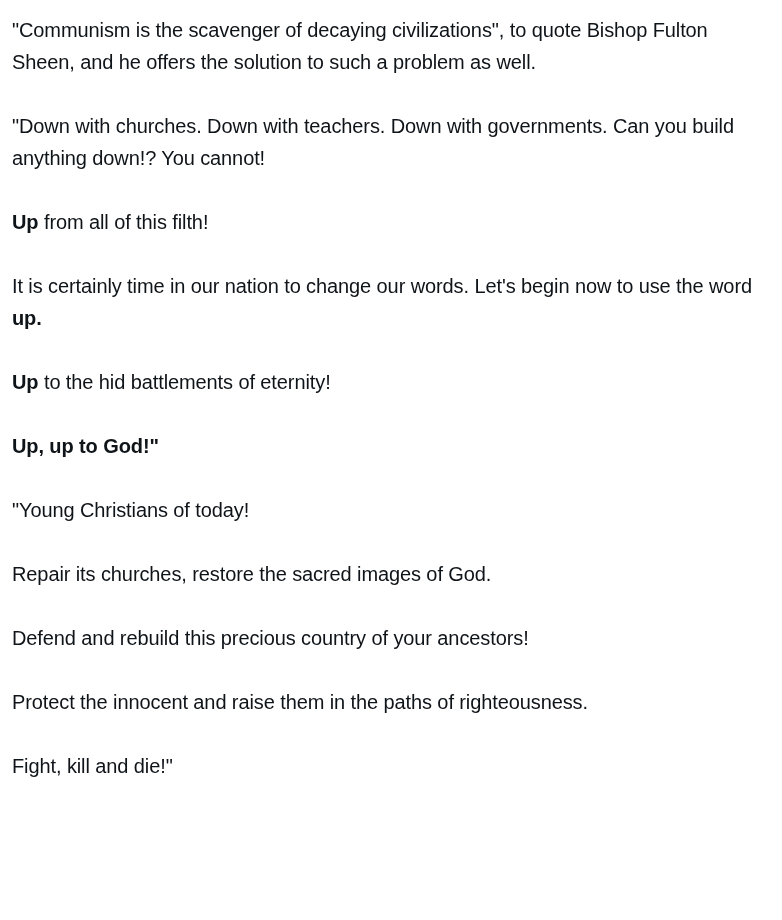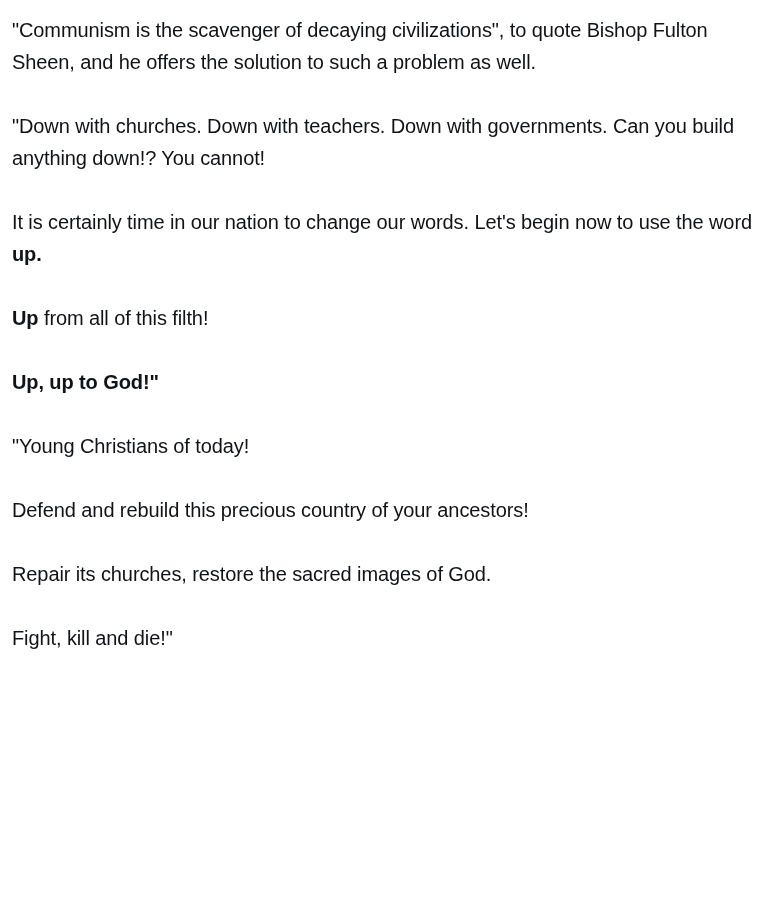--- a/index.html
+++ b/index.html
@@ -33,21 +33,23 @@
     font-weight: 700;
   }
 </style>
 </head>
 <body>
 
 <div class="page">
   <div class="text-content" id="text-content">
       <p><span class="seg-regular">"Communism is the scavenger of decaying civilizations", to quote Bishop Fulton Sheen, and he offers the solution to such a problem as well.</span></p>
       <p><span class="seg-regular">"Down with churches. Down with teachers. Down with governments. Can you build anything down!? You cannot!</span></p>
+      <p><span class="seg-bold">Up</span><span class="seg-regular"> from all of this filth!</span></p>
       <p><span class="seg-regular">It is certainly time in our nation to change our words. Let's begin now to use the word </span><span class="seg-bold">up.</span></p>
-      <p><span class="seg-bold">Up</span><span class="seg-regular"> from all of this filth!</span></p>
+      <p><span class="seg-bold">Up</span><span class="seg-regular"> to the hid battlements of eternity!</span></p>
       <p><span class="seg-bold">Up, up to God!"</span></p>
       <p><span class="seg-regular">"Young Christians of today!</span></p>
+      <p><span class="seg-regular">Repair its churches, restore the sacred images of God.</span></p>
       <p><span class="seg-regular">Defend and rebuild this precious country of your ancestors!</span></p>
-      <p><span class="seg-regular">Repair its churches, restore the sacred images of God.</span></p>
+      <p><span class="seg-regular">Protect the innocent and raise them in the paths of righteousness.</span></p>
       <p><span class="seg-regular">Fight, kill and die!"</span></p>
     </div>
 </div>
 
 </body></html>

